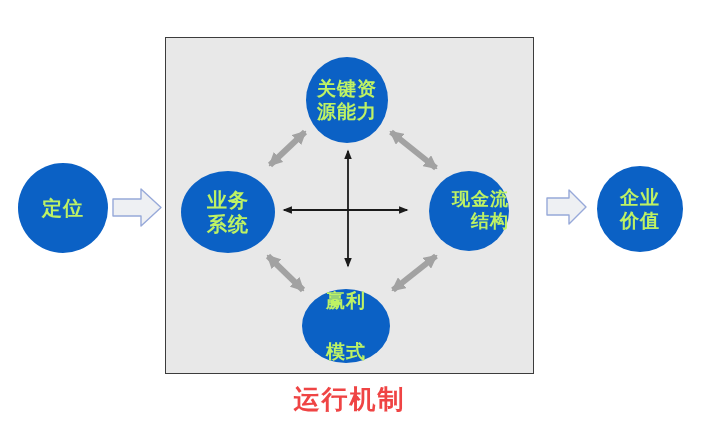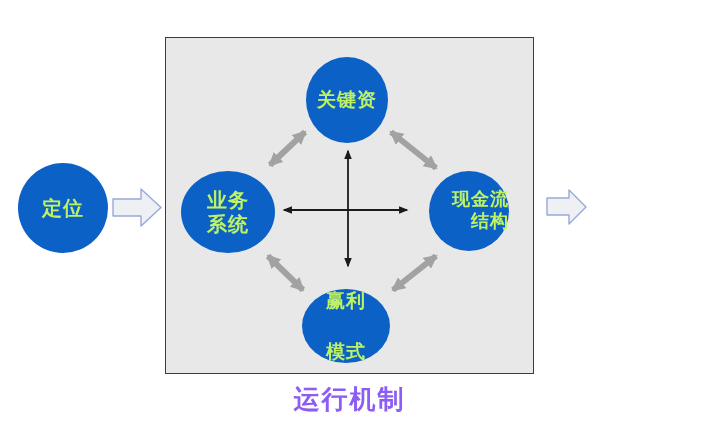--- a/index.html
+++ b/index.html
@@ -37,21 +37,21 @@
   #node-biz   {left:181px;top:171px;width:94px;height:82px;font-size:20px;}
   #node-key   {left:306px;top:57px; width:82px;height:86px;font-size:19px;}
   #node-cash  {left:429px;top:171px;width:80px;height:80px;font-size:18px;align-items:flex-end;}
   #node-profit{left:302px;top:289px;width:88px;height:74px;font-size:19px;justify-content:space-between;}
   #node-value {left:597px;top:166px;width:86px;height:86px;font-size:19px;}
   #box-caption{
     position:absolute;
     left:165px;top:382px;width:369px;
     text-align:center;
     font-size:26px;font-weight:bold;
-    color:#8b5cf6;
+    color:#ef4444;
     letter-spacing:2px;
   }
 </style>
 </head>
 <body>
 
 <div id="canvas">
 
   <div id="mech-box"></div>
 
@@ -82,33 +82,38 @@
       <polygon points="547,198 569,198 569,190 586,207 569,224 569,215 547,215"></polygon>
     </g>
   </svg>
 
   <div class="node" id="node-pos">
     <span>定位</span>
   </div>
 
   <div class="node" id="node-key">
     <span>关键资</span>
+    <span>源能力</span>
   </div>
 
   <div class="node" id="node-biz">
     <span>业务</span>
     <span>系统</span>
   </div>
 
   <div class="node" id="node-cash">
     <span>现金流</span>
     <span>结构</span>
   </div>
 
   <div class="node" id="node-profit">
     <span>赢利</span>
     <span>模式</span>
   </div>
 
+  <div class="node" id="node-value">
+    <span>企业</span>
+    <span>价值</span>
+  </div>
 
   <div id="box-caption">运行机制</div>
 
 </div>
 
 </body></html>

